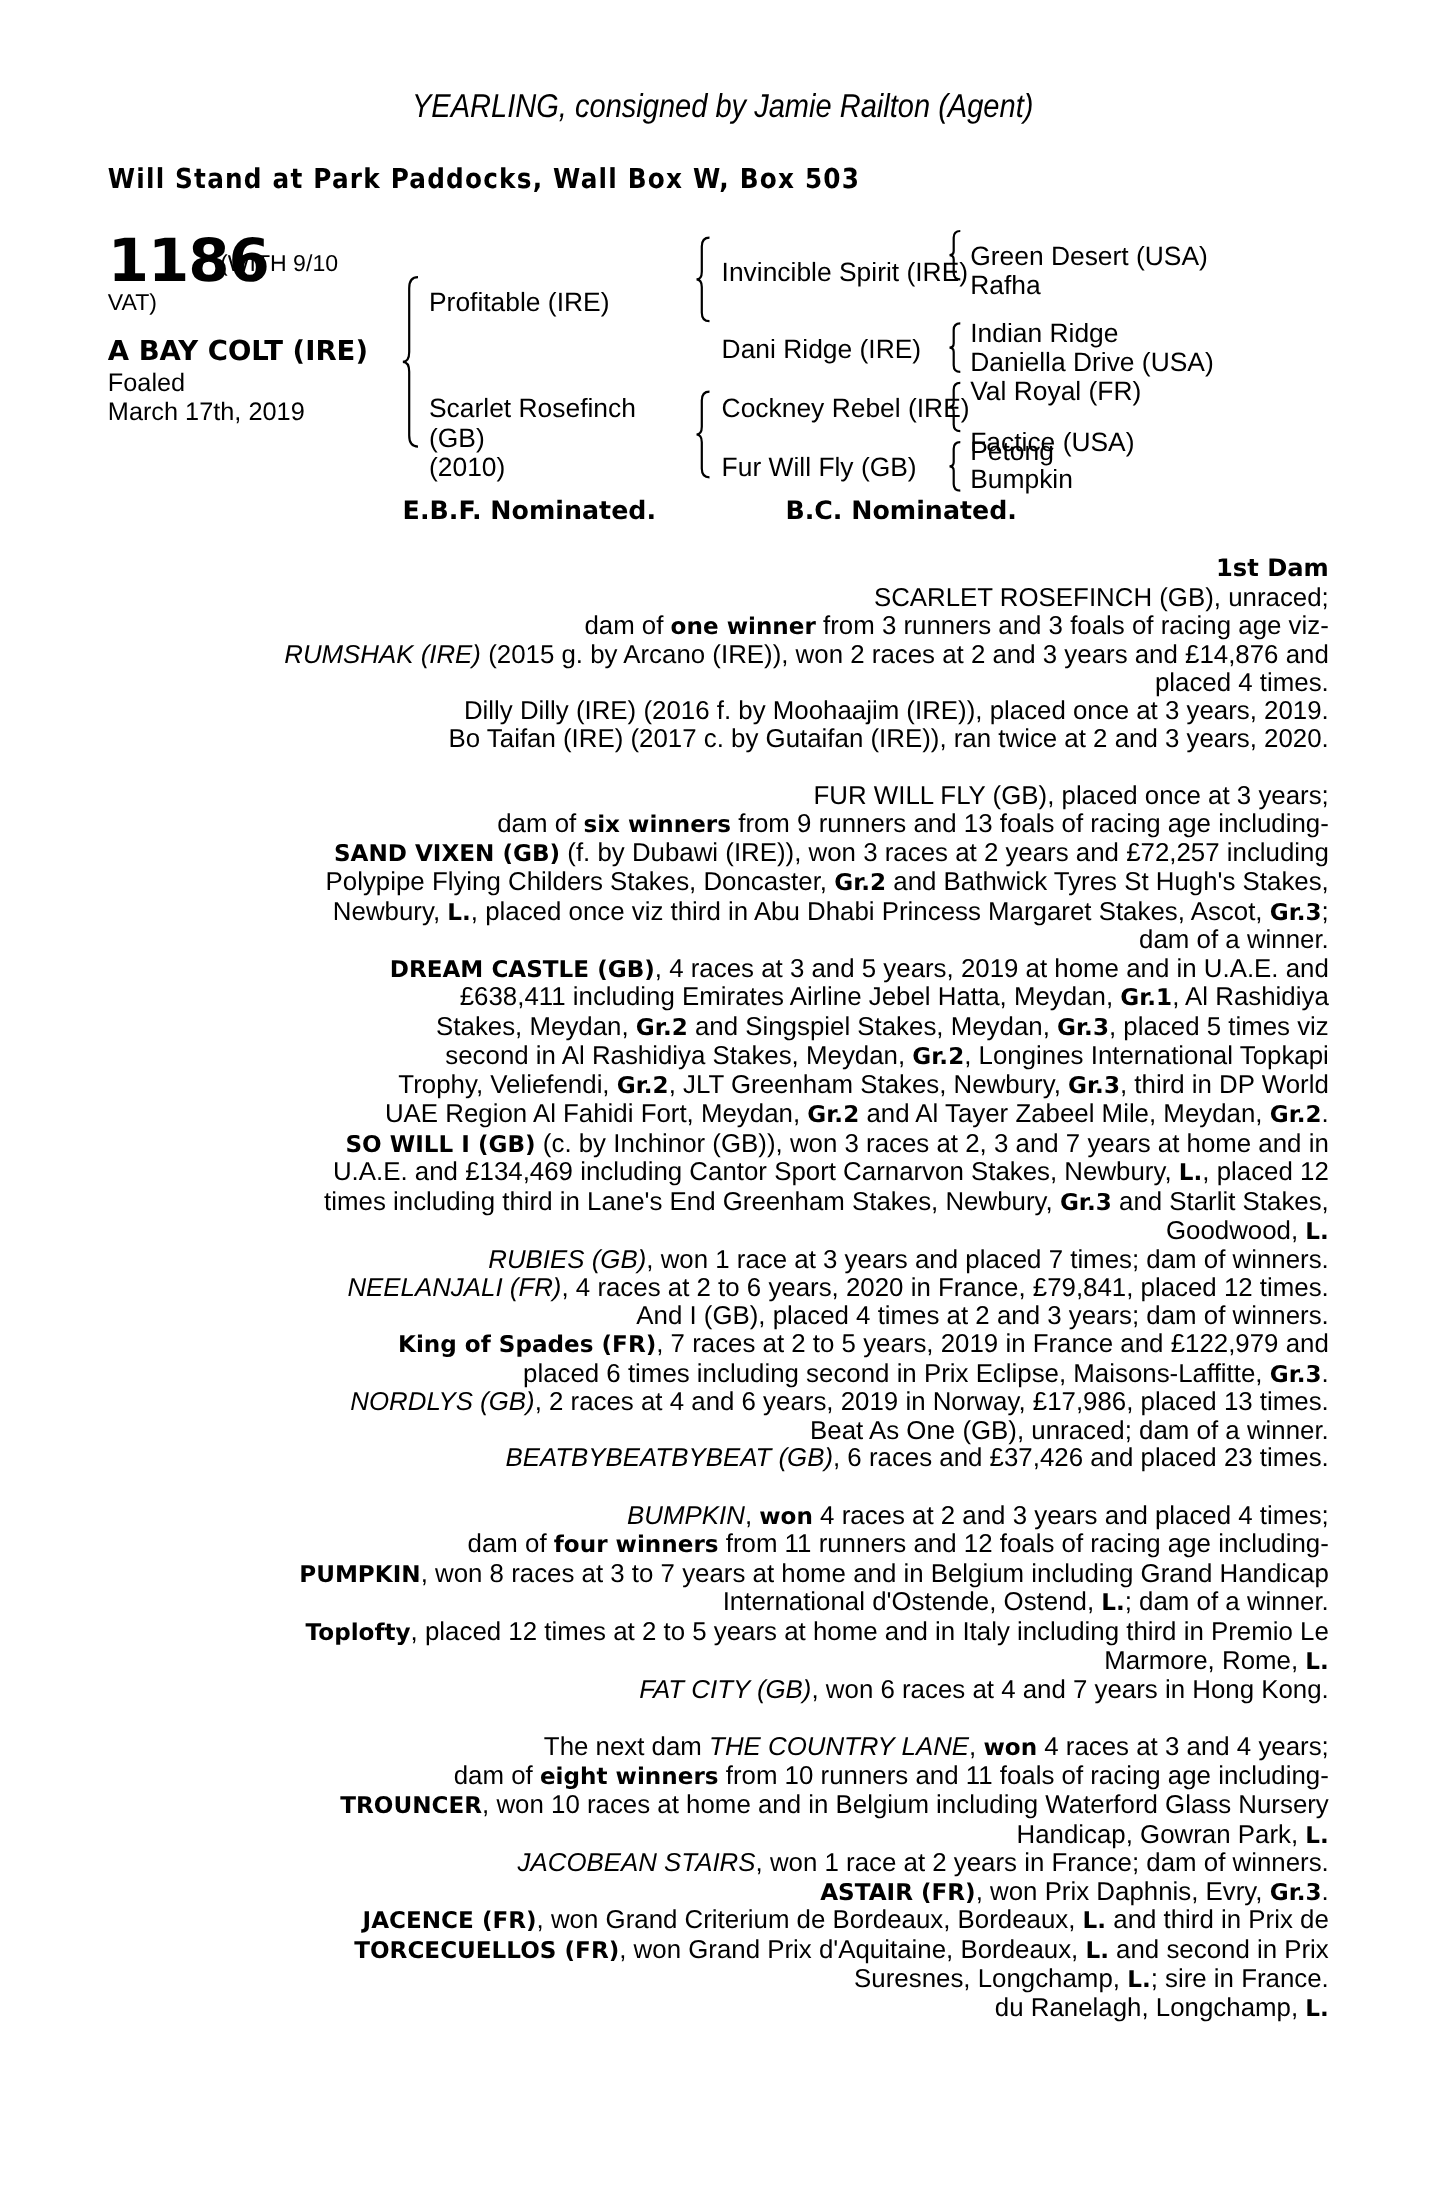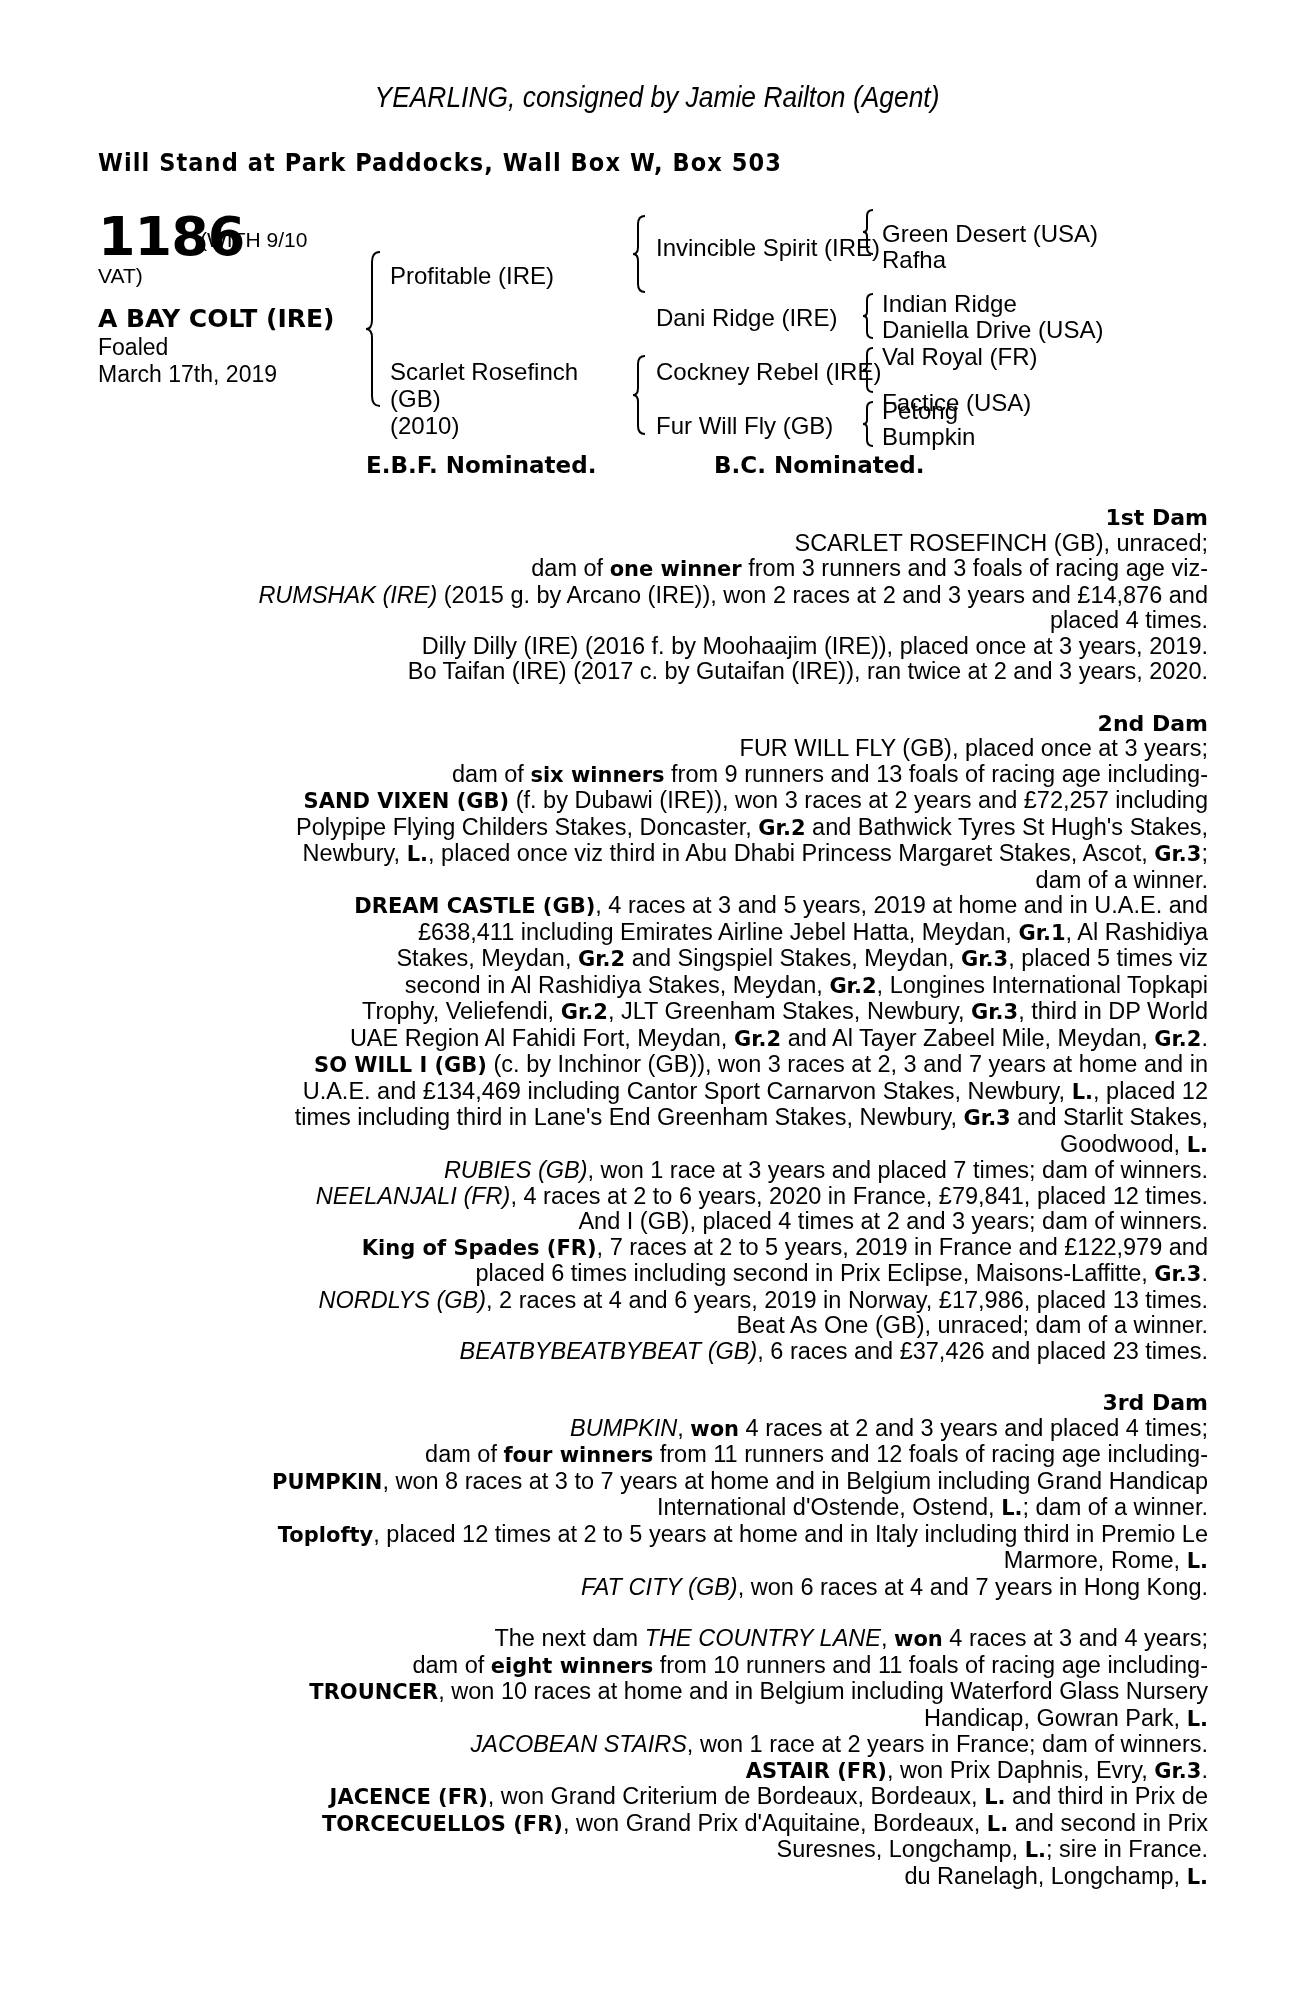--- a/index.html
+++ b/index.html
@@ -113,21 +113,20 @@
     <span class="line"><span>dam of </span><span class="bb">one winner</span><span> from 3 runners and 3 foals of racing age viz-</span></span>
     <span class="line ind1"><span class="i">RUMSHAK (IRE)</span><span> (2015 g. by Arcano (IRE)), won 2 races at 2 and 3 years and £14,876 and</span></span>
     <span class="line ind2">placed 4 times.</span>
     <span class="line ind1">Dilly Dilly (IRE) (2016 f. by Moohaajim (IRE)), placed once at 3 years, 2019.</span>
     <span class="line ind1">Bo Taifan (IRE) (2017 c. by Gutaifan (IRE)), ran twice at 2 and 3 years, 2020.</span>
   </div>
 
   <div class="gap"></div>
 
   <div>
-    <span class="line sec-h">2nd Dam</span>
     <span class="line">FUR WILL FLY (GB), placed once at 3 years;</span>
     <span class="line"><span>dam of </span><span class="bb">six winners</span><span> from 9 runners and 13 foals of racing age including-</span></span>
 
     <span class="line ind1"><span class="bb">SAND VIXEN (GB)</span><span> (f. by Dubawi (IRE)), won 3 races at 2 years and £72,257 including</span></span>
     <span class="line ind2"><span>Polypipe Flying Childers Stakes, Doncaster, </span><span class="bb">Gr.2</span><span> and Bathwick Tyres St Hugh's Stakes,</span></span>
     <span class="line ind2"><span>Newbury, </span><span class="bb">L.</span><span>, placed once viz third in Abu Dhabi Princess Margaret Stakes, Ascot, </span><span class="bb">Gr.3</span><span>;</span></span>
     <span class="line ind2">dam of a winner.</span>
 
     <span class="line ind2"><span class="bb">DREAM CASTLE (GB)</span><span>, 4 races at 3 and 5 years, 2019 at home and in U.A.E. and</span></span>
     <span class="line ind3"><span>£638,411 including Emirates Airline Jebel Hatta, Meydan, </span><span class="bb">Gr.1</span><span>, Al Rashidiya</span></span>
@@ -147,21 +146,20 @@
     <span class="line ind2"><span class="bb">King of Spades (FR)</span><span>, 7 races at 2 to 5 years, 2019 in France and £122,979 and</span></span>
     <span class="line ind3"><span>placed 6 times including second in Prix Eclipse, Maisons-Laffitte, </span><span class="bb">Gr.3</span><span>.</span></span>
     <span class="line ind2"><span class="i">NORDLYS (GB)</span><span>, 2 races at 4 and 6 years, 2019 in Norway, £17,986, placed 13 times.</span></span>
     <span class="line ind1">Beat As One (GB), unraced; dam of a winner.</span>
     <span class="line ind2"><span class="i">BEATBYBEATBYBEAT (GB)</span><span>, 6 races and £37,426 and placed 23 times.</span></span>
   </div>
 
   <div class="gap"></div>
 
   <div>
-    <span class="line sec-h">3rd Dam</span>
     <span class="line"><span class="i">BUMPKIN</span><span>, </span><span class="bb">won</span><span> 4 races at 2 and 3 years and placed 4 times;</span></span>
     <span class="line"><span>dam of </span><span class="bb">four winners</span><span> from 11 runners and 12 foals of racing age including-</span></span>
     <span class="line ind1"><span class="bb">PUMPKIN</span><span>, won 8 races at 3 to 7 years at home and in Belgium including Grand Handicap</span></span>
     <span class="line ind2"><span>International d'Ostende, Ostend, </span><span class="bb">L.</span><span>; dam of a winner.</span></span>
     <span class="line ind1"><span class="bb">Toplofty</span><span>, placed 12 times at 2 to 5 years at home and in Italy including third in Premio Le</span></span>
     <span class="line ind2"><span>Marmore, Rome, </span><span class="bb">L.</span></span>
     <span class="line ind1"><span class="i">FAT CITY (GB)</span><span>, won 6 races at 4 and 7 years in Hong Kong.</span></span>
   </div>
 
   <div class="gap"></div>

